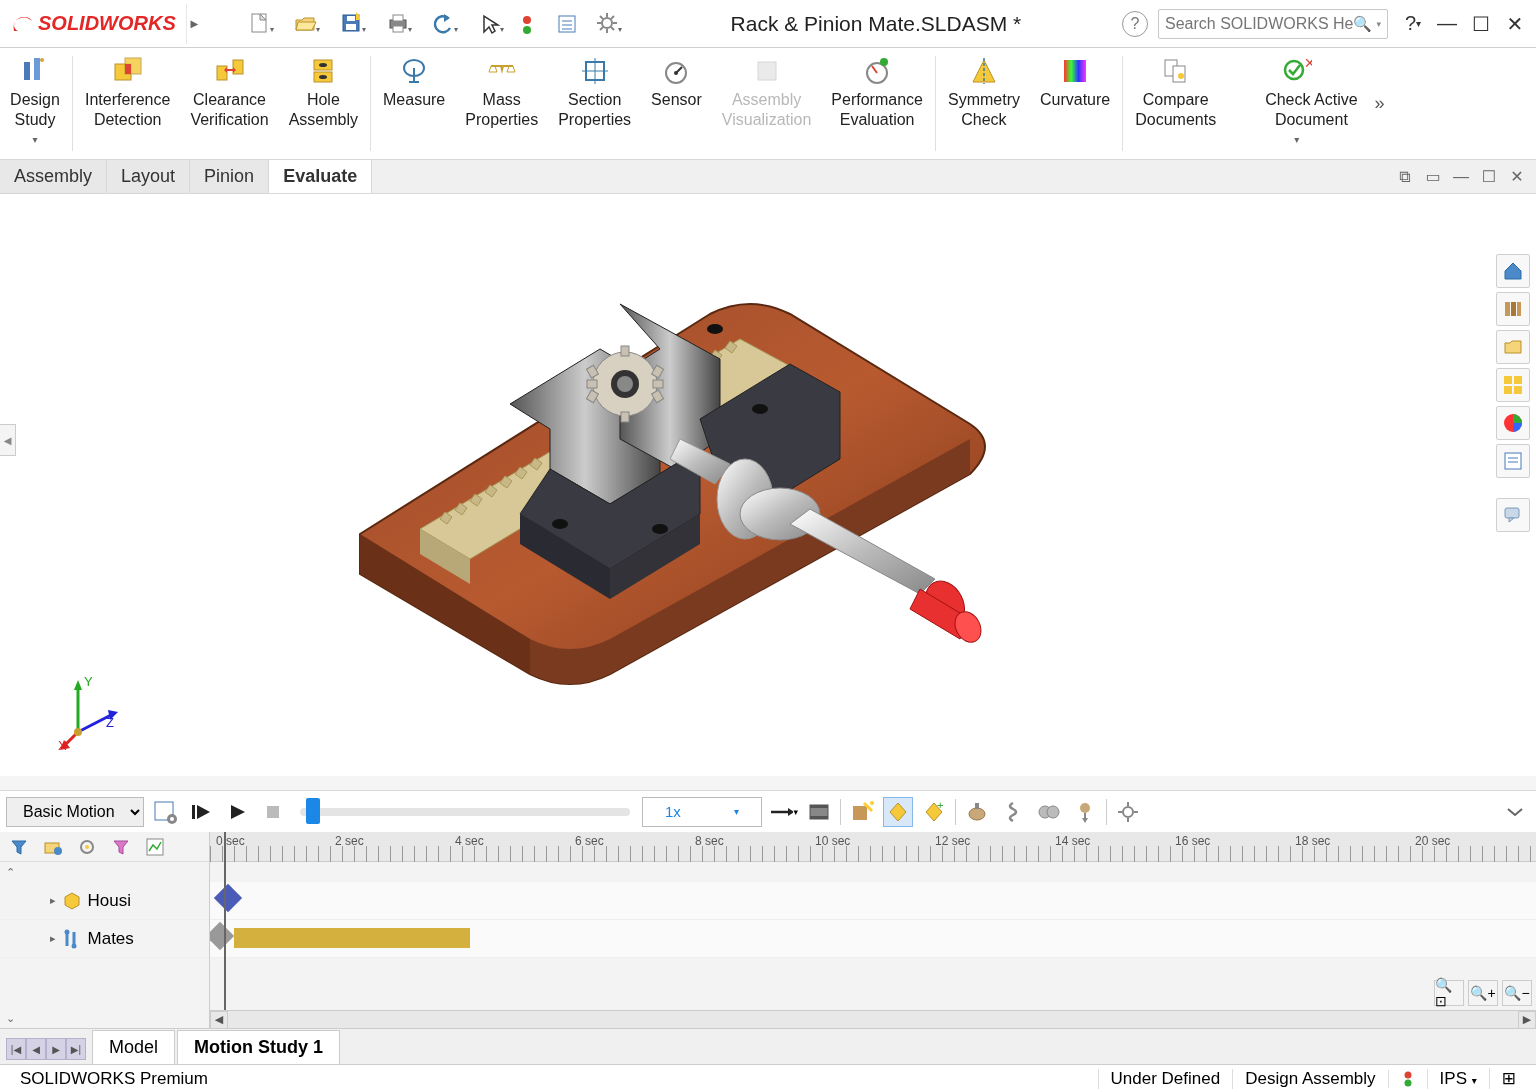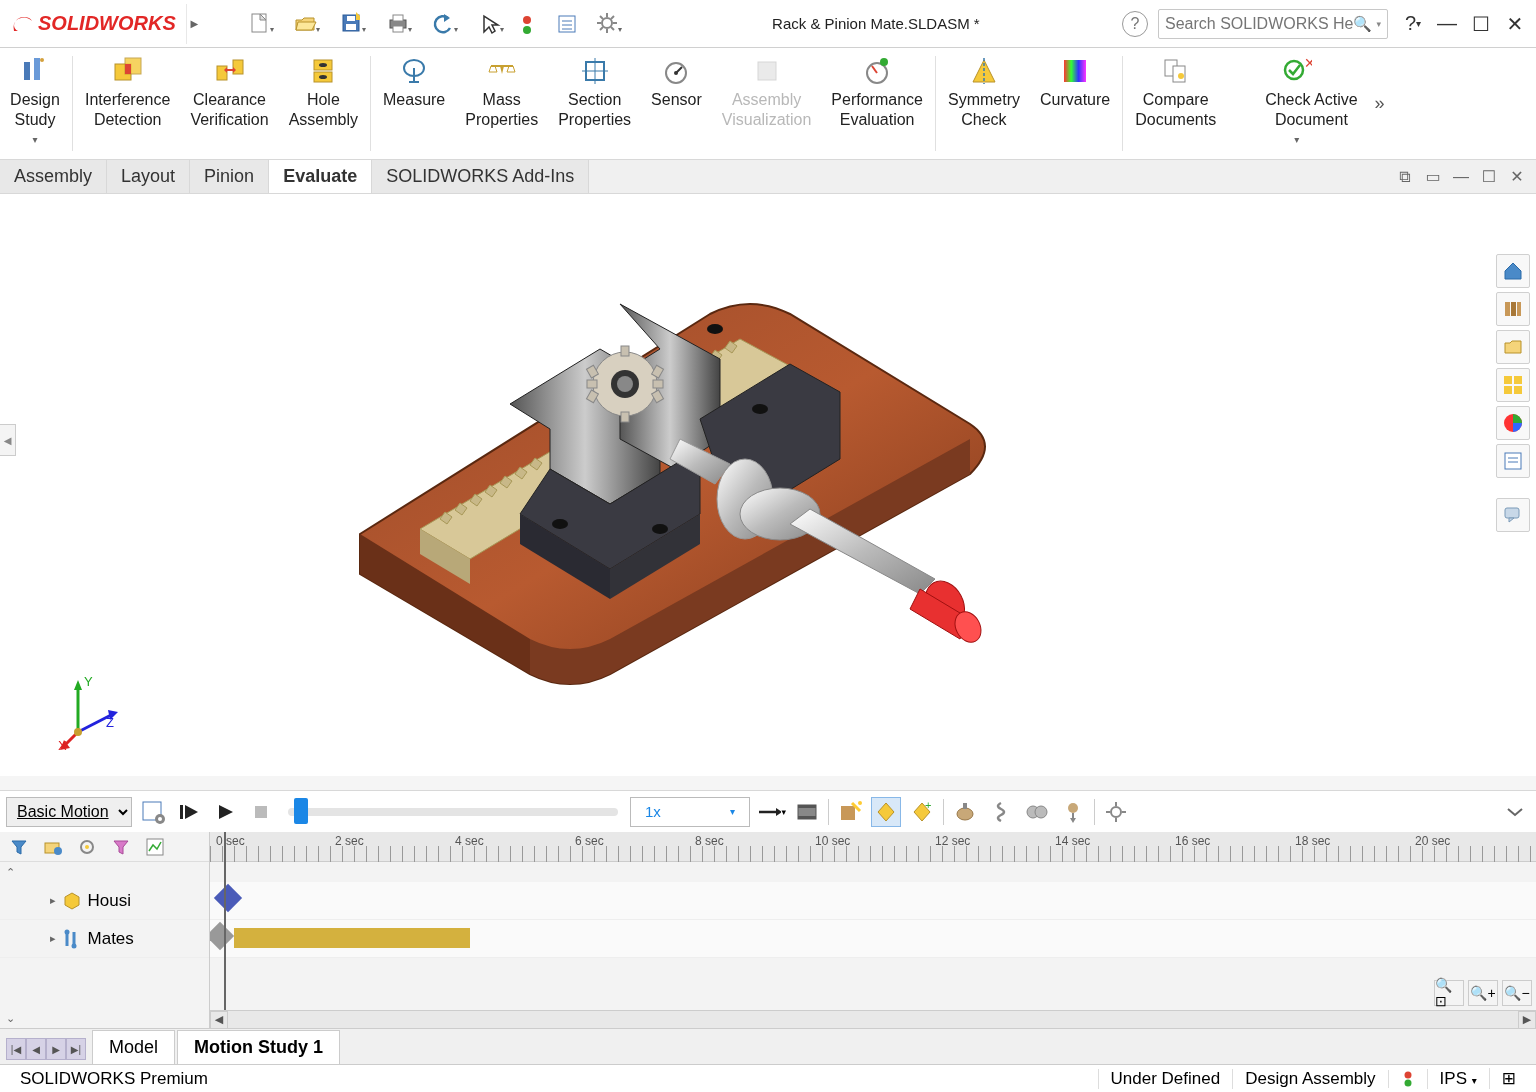--- a/index.html
+++ b/index.html
@@ -6,21 +6,21 @@
 body { background: #f5f5f5; width: 1536px; height: 1092px; overflow: hidden; }
 
 
 .titlebar { height: 48px; background: #fff; display: flex; align-items: center; padding: 0 4px; border-bottom: 1px solid #d0d0d0; }
 .logo { display: flex; align-items: center; color: #e22726; font-weight: bold; font-style: italic; font-size: 20px; padding: 0 10px 0 6px; height: 100%; }
 .logo-3ds { font-size: 26px; font-weight: bold; margin-right: 2px; }
 .logo-arrow { width: 16px; height: 40px; display: flex; align-items: center; justify-content: center; border-left: 1px solid #e8e8e8; font-size: 10px; color: #666; }
 .qa-toolbar { display: flex; align-items: center; gap: 2px; margin-left: 36px; }
 .qa-btn { width: 34px; height: 34px; display: flex; align-items: center; justify-content: center; cursor: pointer; border-radius: 2px; }
 .qa-btn.wide { width: 44px; }
-.doc-title { flex: 1; text-align: center; font-size: 15px; color: #222; }
+.doc-title { flex: 1; text-align: center; font-size: 21px; color: #222; }
 .search-box { width: 230px; height: 30px; border: 1px solid #c8c8c8; border-radius: 2px; display: flex; align-items: center; padding: 0 6px; color: #888; font-size: 16px; }
 .search-box input { border: none; outline: none; width: 100%; font-size: 16px; color: #555; background: transparent; }
 .winbtn { width: 34px; height: 34px; display: flex; align-items: center; justify-content: center; font-size: 20px; color: #333; cursor: pointer; }
 .help-area { display:flex; align-items:center; margin-left: 8px; }
 
 
 .ribbon { height: 112px; background: #fff; display: flex; align-items: stretch; border-bottom: 1px solid #d8d8d8; }
 .ribbon-item { display: flex; flex-direction: column; align-items: center; justify-content: flex-start; padding: 8px 10px 4px 10px; text-align: center; font-size: 16px; color: #222; cursor: pointer; min-width: 70px; line-height: 20px; }
 .ribbon-item.disabled { color: #b8b8b8; }
 .ribbon-icon { width: 30px; height: 30px; margin-bottom: 4px; display:flex; align-items:center; justify-content:center; }
@@ -41,25 +41,25 @@
 
 
 .view-area { position: absolute; top: 194px; left: 0; right: 0; bottom: 316px; background: #fff; overflow:hidden; }
 .triad { position:absolute; left:58px; bottom:24px; }
 .task-pane { position:absolute; right:4px; top:60px; width:36px; display:flex; flex-direction:column; gap:4px; }
 .task-btn { width:34px; height:34px; border:1px solid #d0d0d0; background:#f8f8f8; display:flex; align-items:center; justify-content:center; cursor:pointer; border-radius:2px;}
 .handle { position:absolute; left:0; top:230px; width:16px; height:32px; background:#f4f4f4; border:1px solid #ccc; border-left:none; display:flex; align-items:center; justify-content:center; font-size:10px; color:#888; }
 
 
 .motion-bar { position:absolute; left:0; right:0; top:790px; height:42px; background:#fff; display:flex; align-items:center; padding:0 6px; gap:6px; border-top:1px solid #d8d8d8;}
-.motion-select { height:30px; border:1px solid #bbb; font-size:16px; padding:0 6px;text-decoration:underline; }
+.motion-select { height:30px; border:1px solid #bbb; font-size:16px; padding:0 12px; }
 .motion-btn { width:30px; height:30px; display:flex; align-items:center; justify-content:center; cursor:pointer; }
 .progress-track { width:330px; height:8px; background:#e4e4e4; border-radius:4px; position:relative; margin:0 6px;}
 .progress-handle { position:absolute; top:-10px; left:6px; width:14px; height:26px; background:#1b87e6; border-radius:2px; }
-.speed-select { width:120px; height:30px; border:1px solid #bbb; display:flex; align-items:center; padding:0 14px; font-size:15px; color:#1b87e6; justify-content:space-between;}
+.speed-select { width:120px; height:30px; border:1px solid #bbb; display:flex; align-items:center; padding:0 22px; font-size:15px; color:#1b87e6; justify-content:space-between;}
 .motion-collapse { margin-left:auto; }
 
 
 .timeline { position:absolute; left:0; right:0; top:832px; bottom:64px; background:#f3f3f3; display:flex; }
 .timeline-left { width:210px; border-right:1px solid #ccc; display:flex; flex-direction:column; }
 .filter-row { height:30px; display:flex; align-items:center; gap:4px; padding:0 4px; border-bottom:1px solid #ddd;}
 .tree-row { height:38px; display:flex; align-items:center; gap:6px; padding-left:50px; font-size:17px; border-bottom:1px solid #eee;}
 .timeline-right { flex:1; position:relative; overflow:hidden;}
 .ruler { height:30px; background:#e8e8e8; border-bottom:1px solid #ccc; position:relative; font-size:12px; color:#555;}
 .ruler-label { position:absolute; top:2px; }
@@ -370,21 +370,20 @@
     <span style="font-size:10px;color:#666;">▾</span>
   </div>
   <div class="ribbon-more">»</div>
 </div>
 
 <div class="tabs-row">
   <div class="tab">Assembly</div>
   <div class="tab">Layout</div>
   <div class="tab">Pinion</div>
   <div class="tab active">Evaluate</div>
-  <div class="tab">SOLIDWORKS Add-Ins</div>
   <div class="tabs-spacer"></div>
   <div class="tab-win-btns">
     <div class="tab-win-btn">⧉</div>
     <div class="tab-win-btn">▭</div>
     <div class="tab-win-btn">—</div>
     <div class="tab-win-btn">☐</div>
     <div class="tab-win-btn">✕</div>
   </div>
 </div>
 

